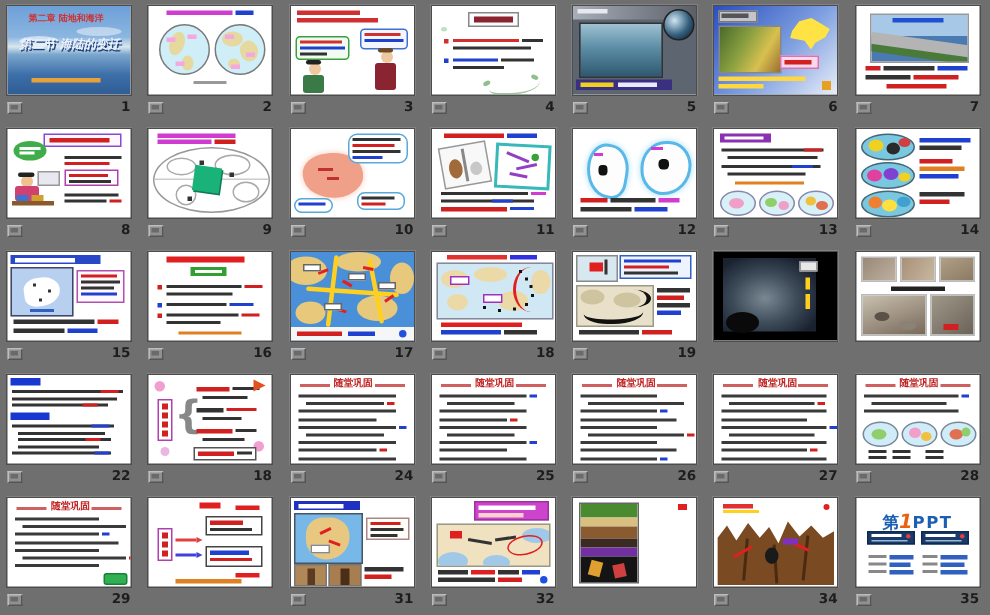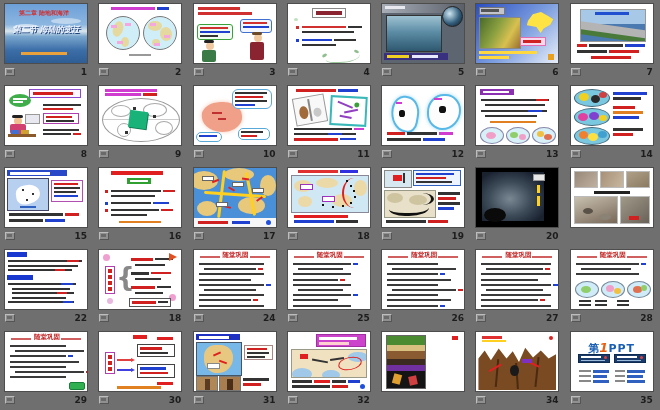--- a/index.html
+++ b/index.html
@@ -472,24 +472,20 @@
     </div>
     <div class="cell">
       <div class="thumb">
         <div class="ab" style="left:0px;top:0px;width:82px;height:59px;background:#000;"></div>
         <div class="ab" style="left:6px;top:4px;width:62px;height:49px;background:radial-gradient(ellipse at 45% 55%,#7a8894 0%,#3c4a58 45%,#1a2230 80%);"></div>
         <div class="ell" style="left:8px;top:40px;width:22px;height:14px;background:#0a0a0a;"></div>
         <div class="ab" style="left:57px;top:6px;width:12px;height:7px;border:1px solid #999;background:#e8e8e8;box-sizing:border-box;"></div>
         <div class="ab" style="left:61px;top:17px;width:3px;height:8px;background:#ffd020;"></div>
         <div class="ab" style="left:61px;top:28px;width:3px;height:10px;background:#ffd020;"></div>
       </div>
-      <div class="foot">
-        <span class="icon"></span>
-        <span class="num">20</span>
-      </div>
     </div>
     <div class="cell">
       <div class="thumb">
         <div class="ab" style="left:3px;top:3px;width:24px;height:17px;border:1px solid #bbb;background:linear-gradient(135deg,#988878,#c0b0a0);box-sizing:border-box;"></div>
         <div class="ab" style="left:29px;top:3px;width:24px;height:17px;border:1px solid #bbb;background:linear-gradient(120deg,#a89078,#c8b8a0);box-sizing:border-box;"></div>
         <div class="ab" style="left:55px;top:3px;width:24px;height:17px;border:1px solid #bbb;background:linear-gradient(150deg,#b0a088,#8a7a62);box-sizing:border-box;"></div>
         <div class="ab" style="left:23px;top:23px;width:36px;height:3px;background:#222;"></div>
         <div class="ab" style="left:3px;top:28px;width:44px;height:28px;border:1px solid #bbb;background:linear-gradient(160deg,#c8c0b0,#786858);box-sizing:border-box;"></div>
         <div class="ab" style="left:49px;top:28px;width:30px;height:28px;border:1px solid #bbb;background:linear-gradient(140deg,#a09888,#6a6258);box-sizing:border-box;"></div>
         <div class="ab" style="left:58px;top:48px;width:10px;height:4px;background:#d02020;"></div>
@@ -709,24 +705,20 @@
         <div class="ab" style="left:38px;top:12px;width:38px;height:13px;border:1px solid #444;background:#fff;box-sizing:border-box;"></div>
         <div class="ab" style="left:41px;top:15px;width:22px;height:2.5px;background:#d02020;"></div>
         <div class="ab" style="left:41px;top:20px;width:28px;height:2px;background:#333;"></div>
         <div class="ab" style="left:38px;top:32px;width:38px;height:14px;border:1px solid #444;background:#fff;box-sizing:border-box;"></div>
         <div class="ab" style="left:41px;top:35px;width:26px;height:2.5px;background:#2040d0;"></div>
         <div class="ab" style="left:41px;top:40px;width:28px;height:2px;background:#d02020;"></div>
         <div class="ab" style="left:58px;top:5px;width:16px;height:3px;background:#e02020;"></div>
         <div class="ab" style="left:58px;top:50px;width:16px;height:3px;background:#e02020;"></div>
         <div class="ab" style="left:18px;top:54px;width:44px;height:2.5px;background:#e08020;"></div>
       </div>
-      <div class="foot">
-        <span class="icon"></span>
-        <span class="num">30</span>
-      </div>
     </div>
     <div class="cell">
       <div class="thumb">
         <div class="ab" style="left:2px;top:2px;width:44px;height:6px;background:#2030c0;"></div>
         <div class="ab" style="left:5px;top:4px;width:30px;height:2.5px;background:#fff;"></div>
         <div class="ab" style="left:2px;top:10px;width:44px;height:32px;background:#78b8e8;border:1px solid #456;overflow:hidden;">
           <div class="ab" style="left:7px;top:2px;width:29px;height:28px;background:#e8c880;border-radius:42% 46% 56% 50%;"></div>
           <div class="ab" style="left:16px;top:10px;width:8px;height:2px;background:#e02020;transform:rotate(-25deg);"></div>
           <div class="ab" style="left:22px;top:18px;width:8px;height:2px;background:#e02020;transform:rotate(20deg);"></div>
           <div class="ab" style="left:10px;top:20px;width:13px;height:6px;border:1px solid #888;background:#fff;box-sizing:border-box;"></div>

